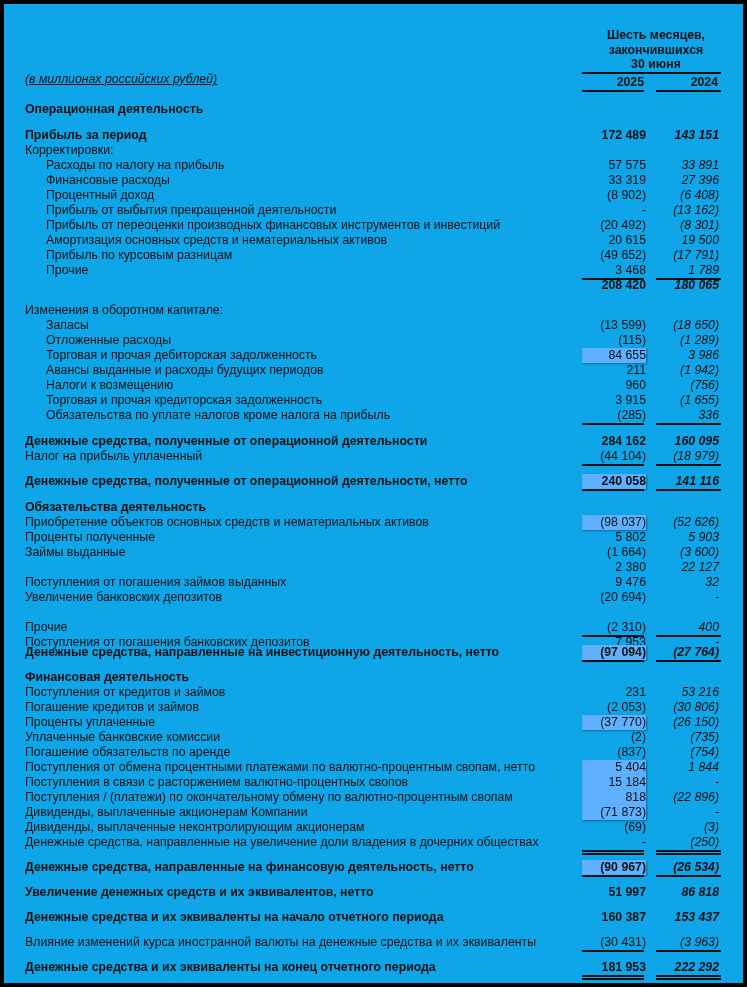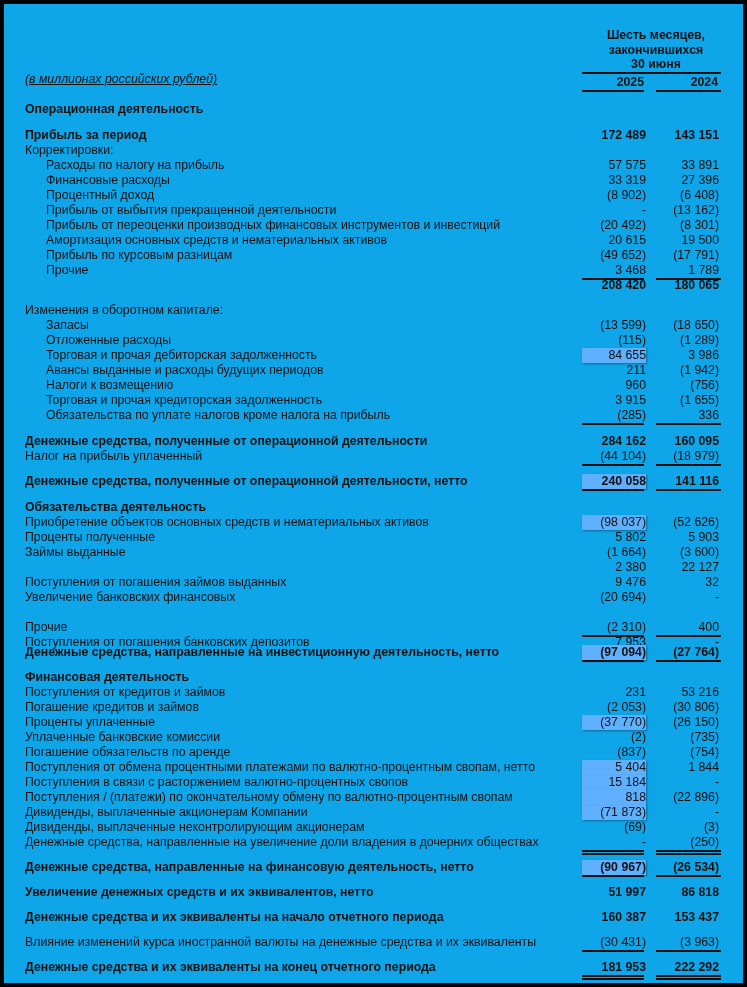--- a/index.html
+++ b/index.html
@@ -18,21 +18,21 @@
       position: absolute; left: 21px; top: 68px; font-style: italic;
       text-decoration: underline; font-size: 12.3px;
     }
     .yr { position: absolute; top: 71px; font-weight: bold; text-align: right; width: 58px; }
     .row { position: absolute; left: 0; width: 739px; height: 15px; line-height: 15px; }
     .row .lbl { position: absolute; left: 21px; white-space: nowrap; }
     .row.ind .lbl { left: 42px; }
     .row.bold { font-weight: bold; }
     .row .v { position: absolute; text-align: right; white-space: nowrap; }
     .row .v1 { left: 578px; width: 64px; }
-    .row .v2 { left: 650px; width: 65px; }
+    .row .v2 { left: 650px; width: 65px; font-style: italic; }
     .hl { background: #5fb0ff; box-shadow: 1px 1px 2px rgba(0,0,0,0.35); }
     .u1 { position: absolute; height: 1.5px; background: #111; }
     .u2 { position: absolute; height: 1.5px; background: #111; }
   </style>
 </head>
 <body>
 
 <div class="page">
   <div class="hdr-period">
     <div>Шесть месяцев,</div>
@@ -185,21 +185,21 @@
       <div class="row" style="top: 556px;">
         <span class="v v1">2 380</span>
         <span class="v v2">22 127</span>
       </div>
       <div class="row" style="top: 571px;">
         <span class="lbl">Поступления от погашения займов выданных</span>
         <span class="v v1">9 476</span>
         <span class="v v2">32</span>
       </div>
       <div class="row" style="top: 586px;">
-        <span class="lbl">Увеличение банковских финансовых</span>
+        <span class="lbl">Увеличение банковских депозитов</span>
         <span class="v v1">(20 694)</span>
         <span class="v v2">-</span>
       </div>
       <div class="row" style="top: 631px;">
         <span class="lbl">Поступления от погашения банковских депозитов</span>
         <span class="v v1">7 953</span>
         <span class="v v2">-</span>
       </div>
       <div class="row" style="top: 616px;">
         <span class="lbl">Прочие</span>

